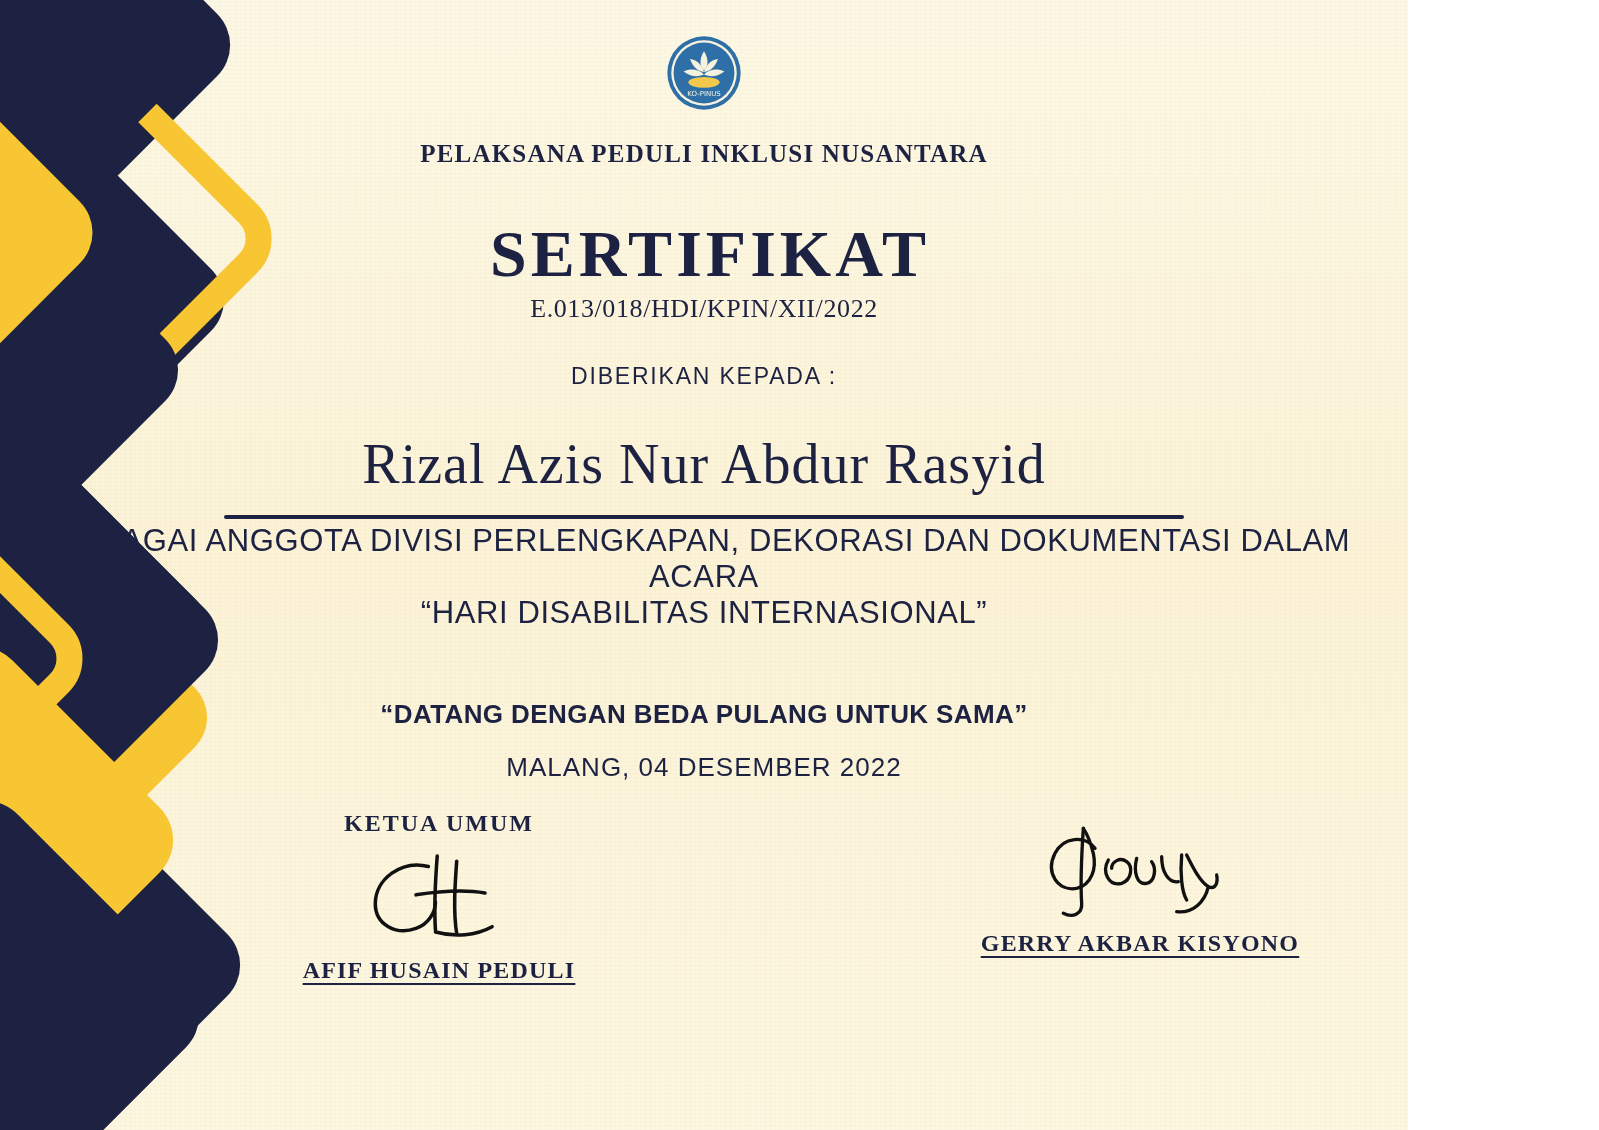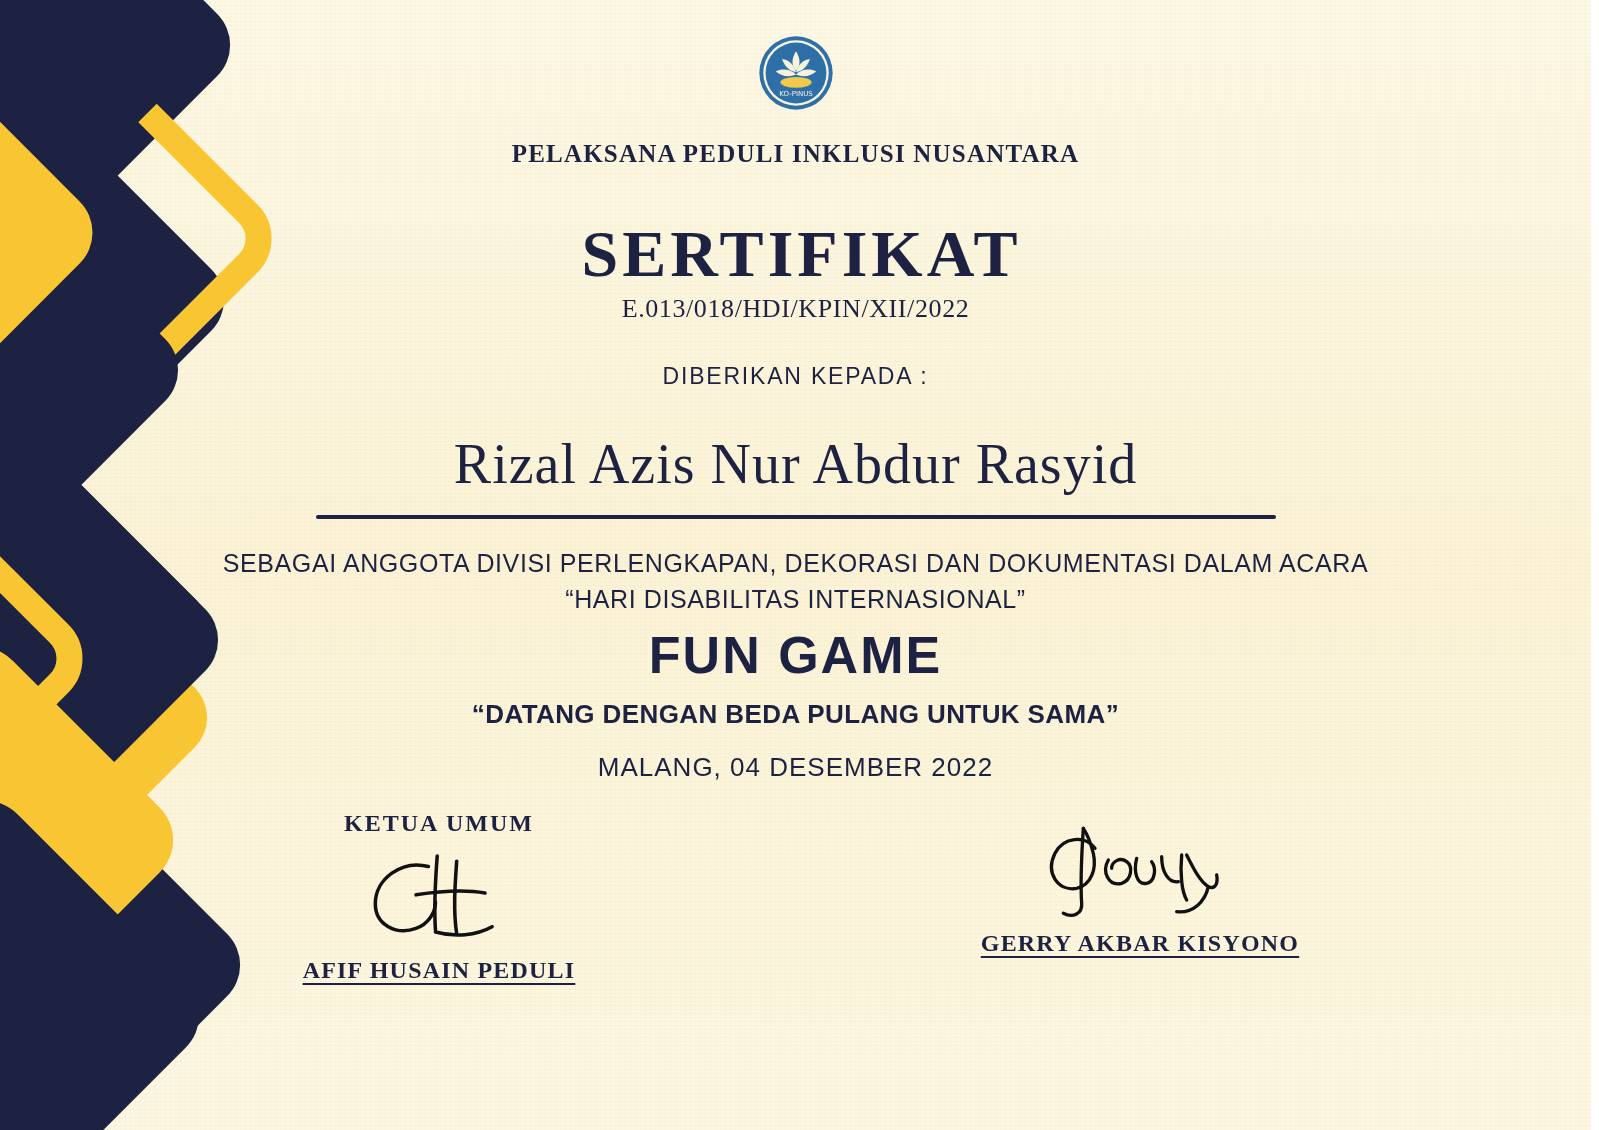--- a/index.html
+++ b/index.html
@@ -2,21 +2,21 @@
 <html><head>
 <meta charset="utf-8">
 <style>
   html, body {
     margin: 0;
     padding: 0;
     background: #ffffff;
   }
   #certificate {
     position: relative;
-    width: 1591px;
+    width: 1408px;
     height: 1130px;
     overflow: hidden;
     background: #15803d;
     font-family: "Liberation Serif", serif;
   }
   
   .paper-texture {
     position: absolute;
     inset: 0;
     background:
@@ -220,24 +220,24 @@
     left: 50%;
     transform: translateX(-50%);
     width: 960px;
     height: 4px;
     background: #1d2242;
     border-radius: 2px;
   }
 
   .role-line {
     position: absolute;
-    top: 545px;
+    top: 523px;
     width: 100%;
     font-family: "Liberation Sans", sans-serif;
-    font-size: 25px;
+    font-size: 31px;
     letter-spacing: 0.6px;
     line-height: 36px;
     color: #1d2242;
   }
 
   .event-name {
     position: absolute;
     top: 625px;
     width: 100%;
     font-family: "Liberation Sans", sans-serif;
@@ -356,21 +356,20 @@
     <div class="given-to">DIBERIKAN KEPADA :</div>
 
     <div class="recipient">Rizal Azis Nur Abdur Rasyid</div>
     <div class="recipient-rule"></div>
 
     <div class="role-line">
       <div>SEBAGAI ANGGOTA DIVISI PERLENGKAPAN, DEKORASI DAN DOKUMENTASI DALAM ACARA</div>
       <div>“HARI DISABILITAS INTERNASIONAL”</div>
     </div>
 
-    <div class="event-name">FUN GAME</div>
 
     <div class="event-tagline">“DATANG DENGAN BEDA PULANG UNTUK SAMA”</div>
 
     <div class="place-date">MALANG, 04 DESEMBER 2022</div>
 
     <div class="signature-block sig-left">
       <div class="sig-role">KETUA UMUM</div>
       <div class="sig-mark">
         <svg viewBox="0 0 260 110" width="230" height="105" aria-hidden="true">
           <g fill="none" stroke="#111111" stroke-width="4" stroke-linecap="round">

